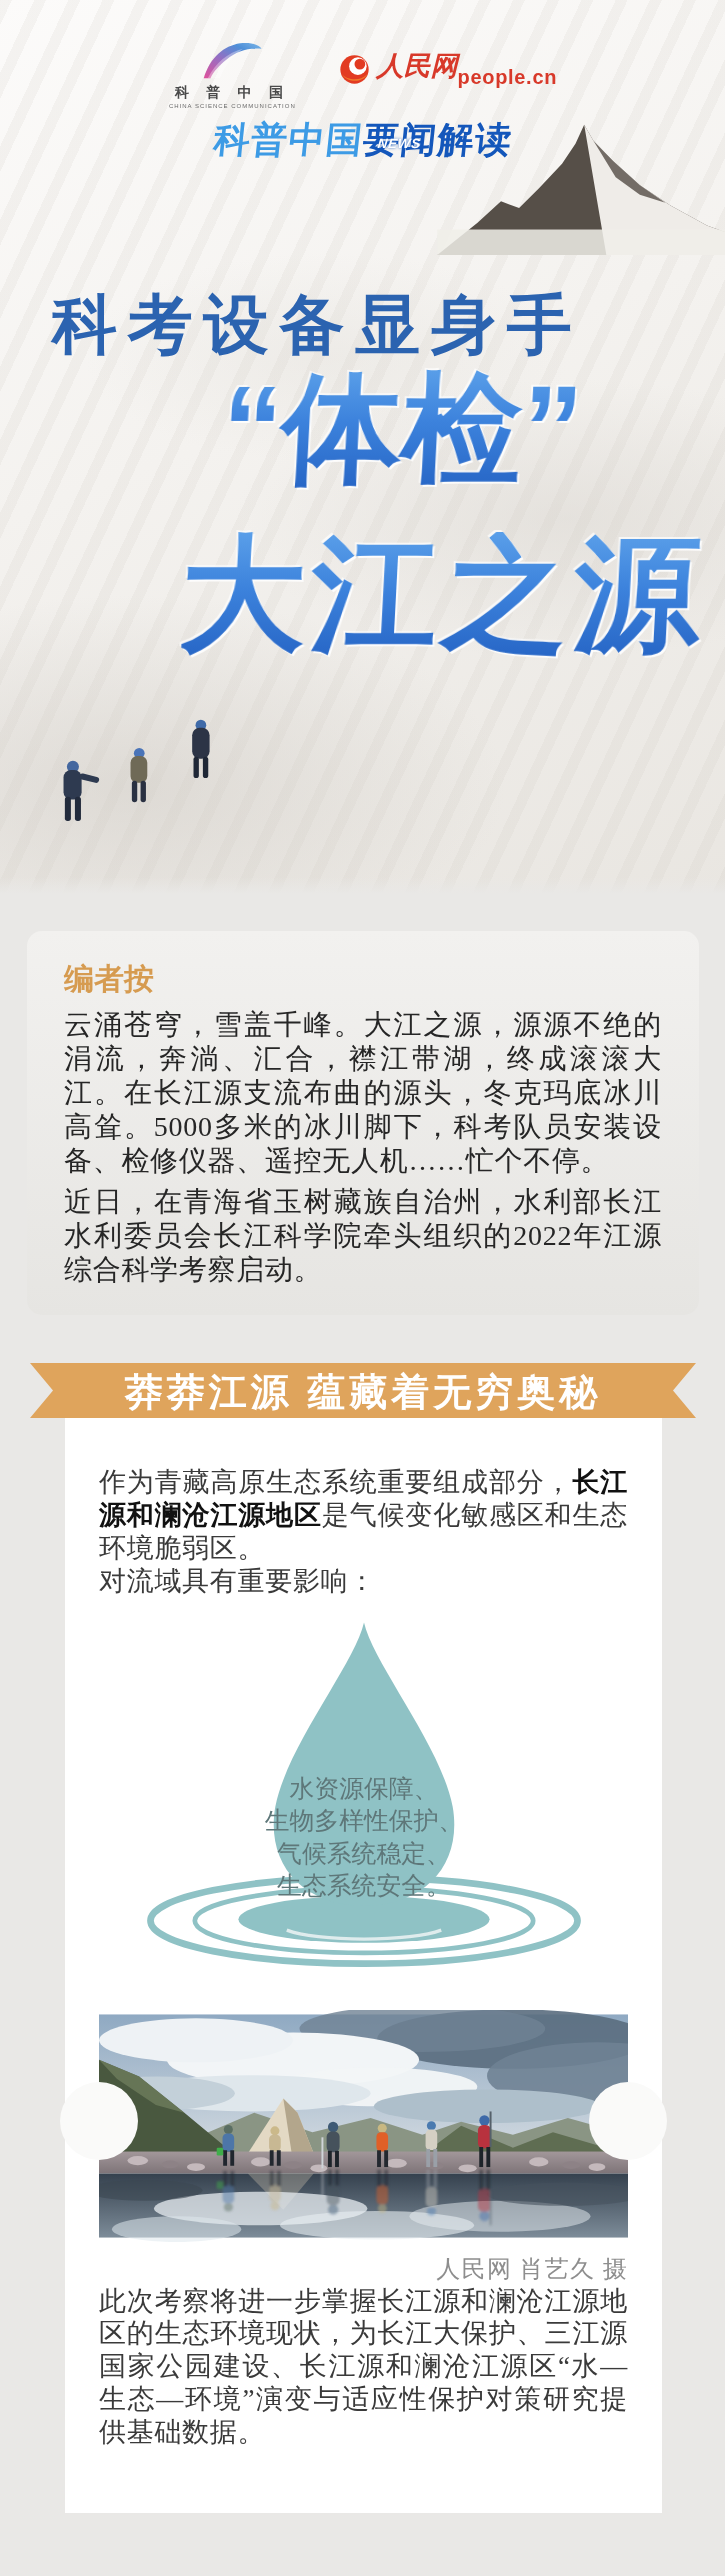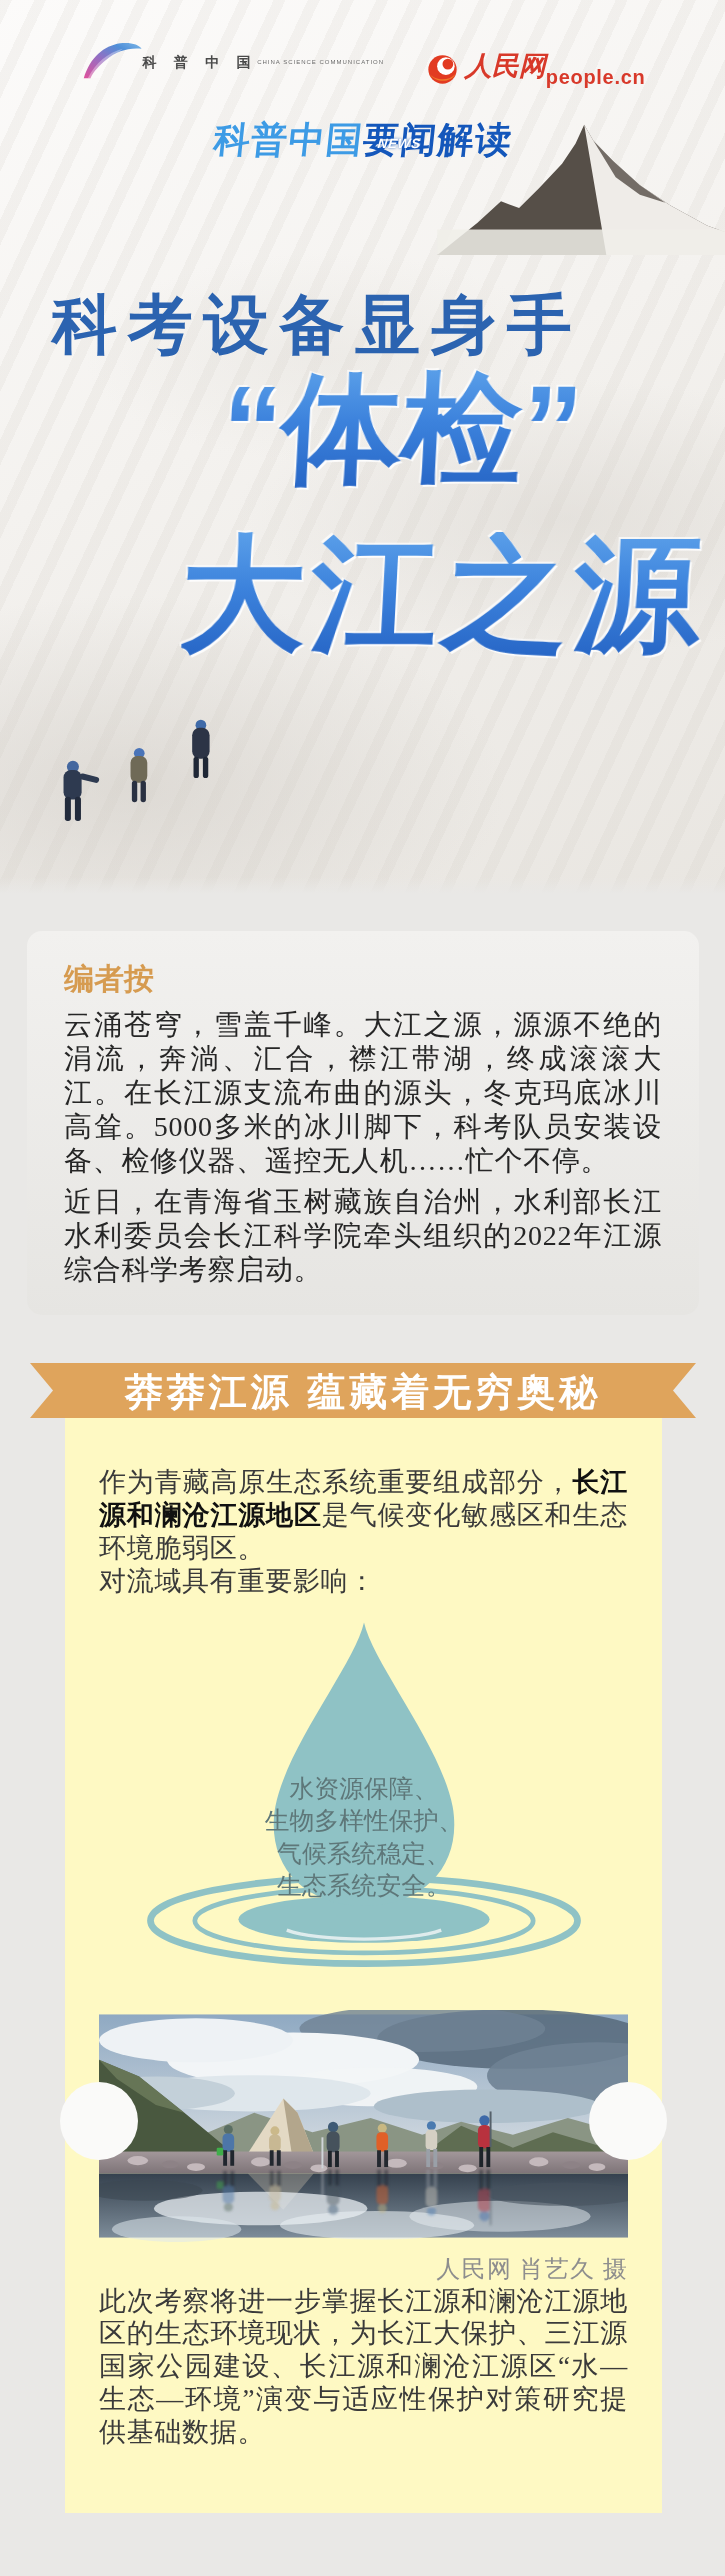--- a/index.html
+++ b/index.html
@@ -16,21 +16,21 @@
       linear-gradient(160deg,#fcfbfa 0%,#f4f2ef 45%,#e9e6e1 100%);}
   .hero::after{content:"";position:absolute;left:0;right:0;bottom:0;height:17.5px;
       background:linear-gradient(180deg,rgba(233,232,230,0),#e9e8e6);}
   .snow-streaks{position:absolute;inset:0;
       background:repeating-linear-gradient(115deg, rgba(205,200,192,.16) 0 10.8px, rgba(255,255,255,0) 10.8px 31px);}
   .peak{position:absolute;top:94px;right:0;width:289px;height:161px;}
   .climbers{position:absolute;left:54px;top:695px;width:208px;height:134px;}
 
   .logo-row{position:absolute;top:42px;left:0;width:726px;display:flex;justify-content:center;
       align-items:flex-start;gap:43px;font-family:"Liberation Sans",sans-serif;}
-  .logo-csc{display:flex;flex-direction:row;align-items:center;}
+  .logo-csc{display:flex;flex-direction:column;align-items:center;}
   .logo-csc .cn{margin-top:2.7px;font-size:14px;letter-spacing:6.7px;color:#4a4a4a;font-weight:bold;}
   .logo-csc .en{font-size:6px;letter-spacing:1px;color:#6a6a6a;margin-top:1.3px;}
   .logo-people{display:flex;align-items:center;gap:6.7px;margin-top:10.8px;}
   .logo-people .txt{display:flex;flex-direction:row;line-height:1;}
   .logo-people .cn{font-size:27px;font-weight:bold;color:#d8392a;font-style:italic;
       font-family:"Liberation Serif",serif;}
   .logo-people .en{font-size:20px;font-weight:bold;color:#d8392a;margin-top:14px;letter-spacing:0.7px;}
 
   .wordmark{position:absolute;top:116px;left:0;width:726px;text-align:center;
       font-family:"Liberation Sans",sans-serif;font-weight:900;font-size:36px;letter-spacing:1.3px;}
@@ -58,21 +58,21 @@
   .editor-label{font-family:"Liberation Sans",sans-serif;font-weight:bold;font-size:30px;color:#d69b50;}
   .editor-card p{margin:8px 0 0 0;font-size:28px;line-height:1.21;color:#262626;
       text-align:justify;letter-spacing:0.7px;}
 
   .ribbon{margin:48px 30px 0 30px;height:55px;background:#dfa45c;
       clip-path:polygon(0 0,100% 0,calc(100% - 23px) 50%,100% 100%,0 100%,23px 50%);
       display:flex;align-items:flex-end;justify-content:center;}
   .ribbon span{font-family:"Liberation Sans",sans-serif;font-weight:bold;font-size:38px;
       color:#ffffff;letter-spacing:4px;}
 
-  .white-card{margin:0 65px;width:597px;background:#fef9c3;padding:48px 34px 64px 34px;
+  .white-card{margin:0 65px;width:597px;background:#ffffff;padding:48px 34px 64px 34px;
       box-sizing:border-box;}
   .white-card .para{font-size:27px;line-height:1.22;color:#3a3a3a;text-align:justify;
       margin:0;letter-spacing:0.7px;}
   .white-card .para b{color:#111111;}
   .impact-lead{margin-top:37px;font-size:27px;color:#5a5a5a;}
 
   .drop-figure{margin-top:19px;text-align:center;}
   .drop-figure svg{display:block;margin:0 auto;}
 
   .photo-wrap{position:relative;margin-top:30px;width:529px;height:232px;margin-left:auto;margin-right:auto;}

